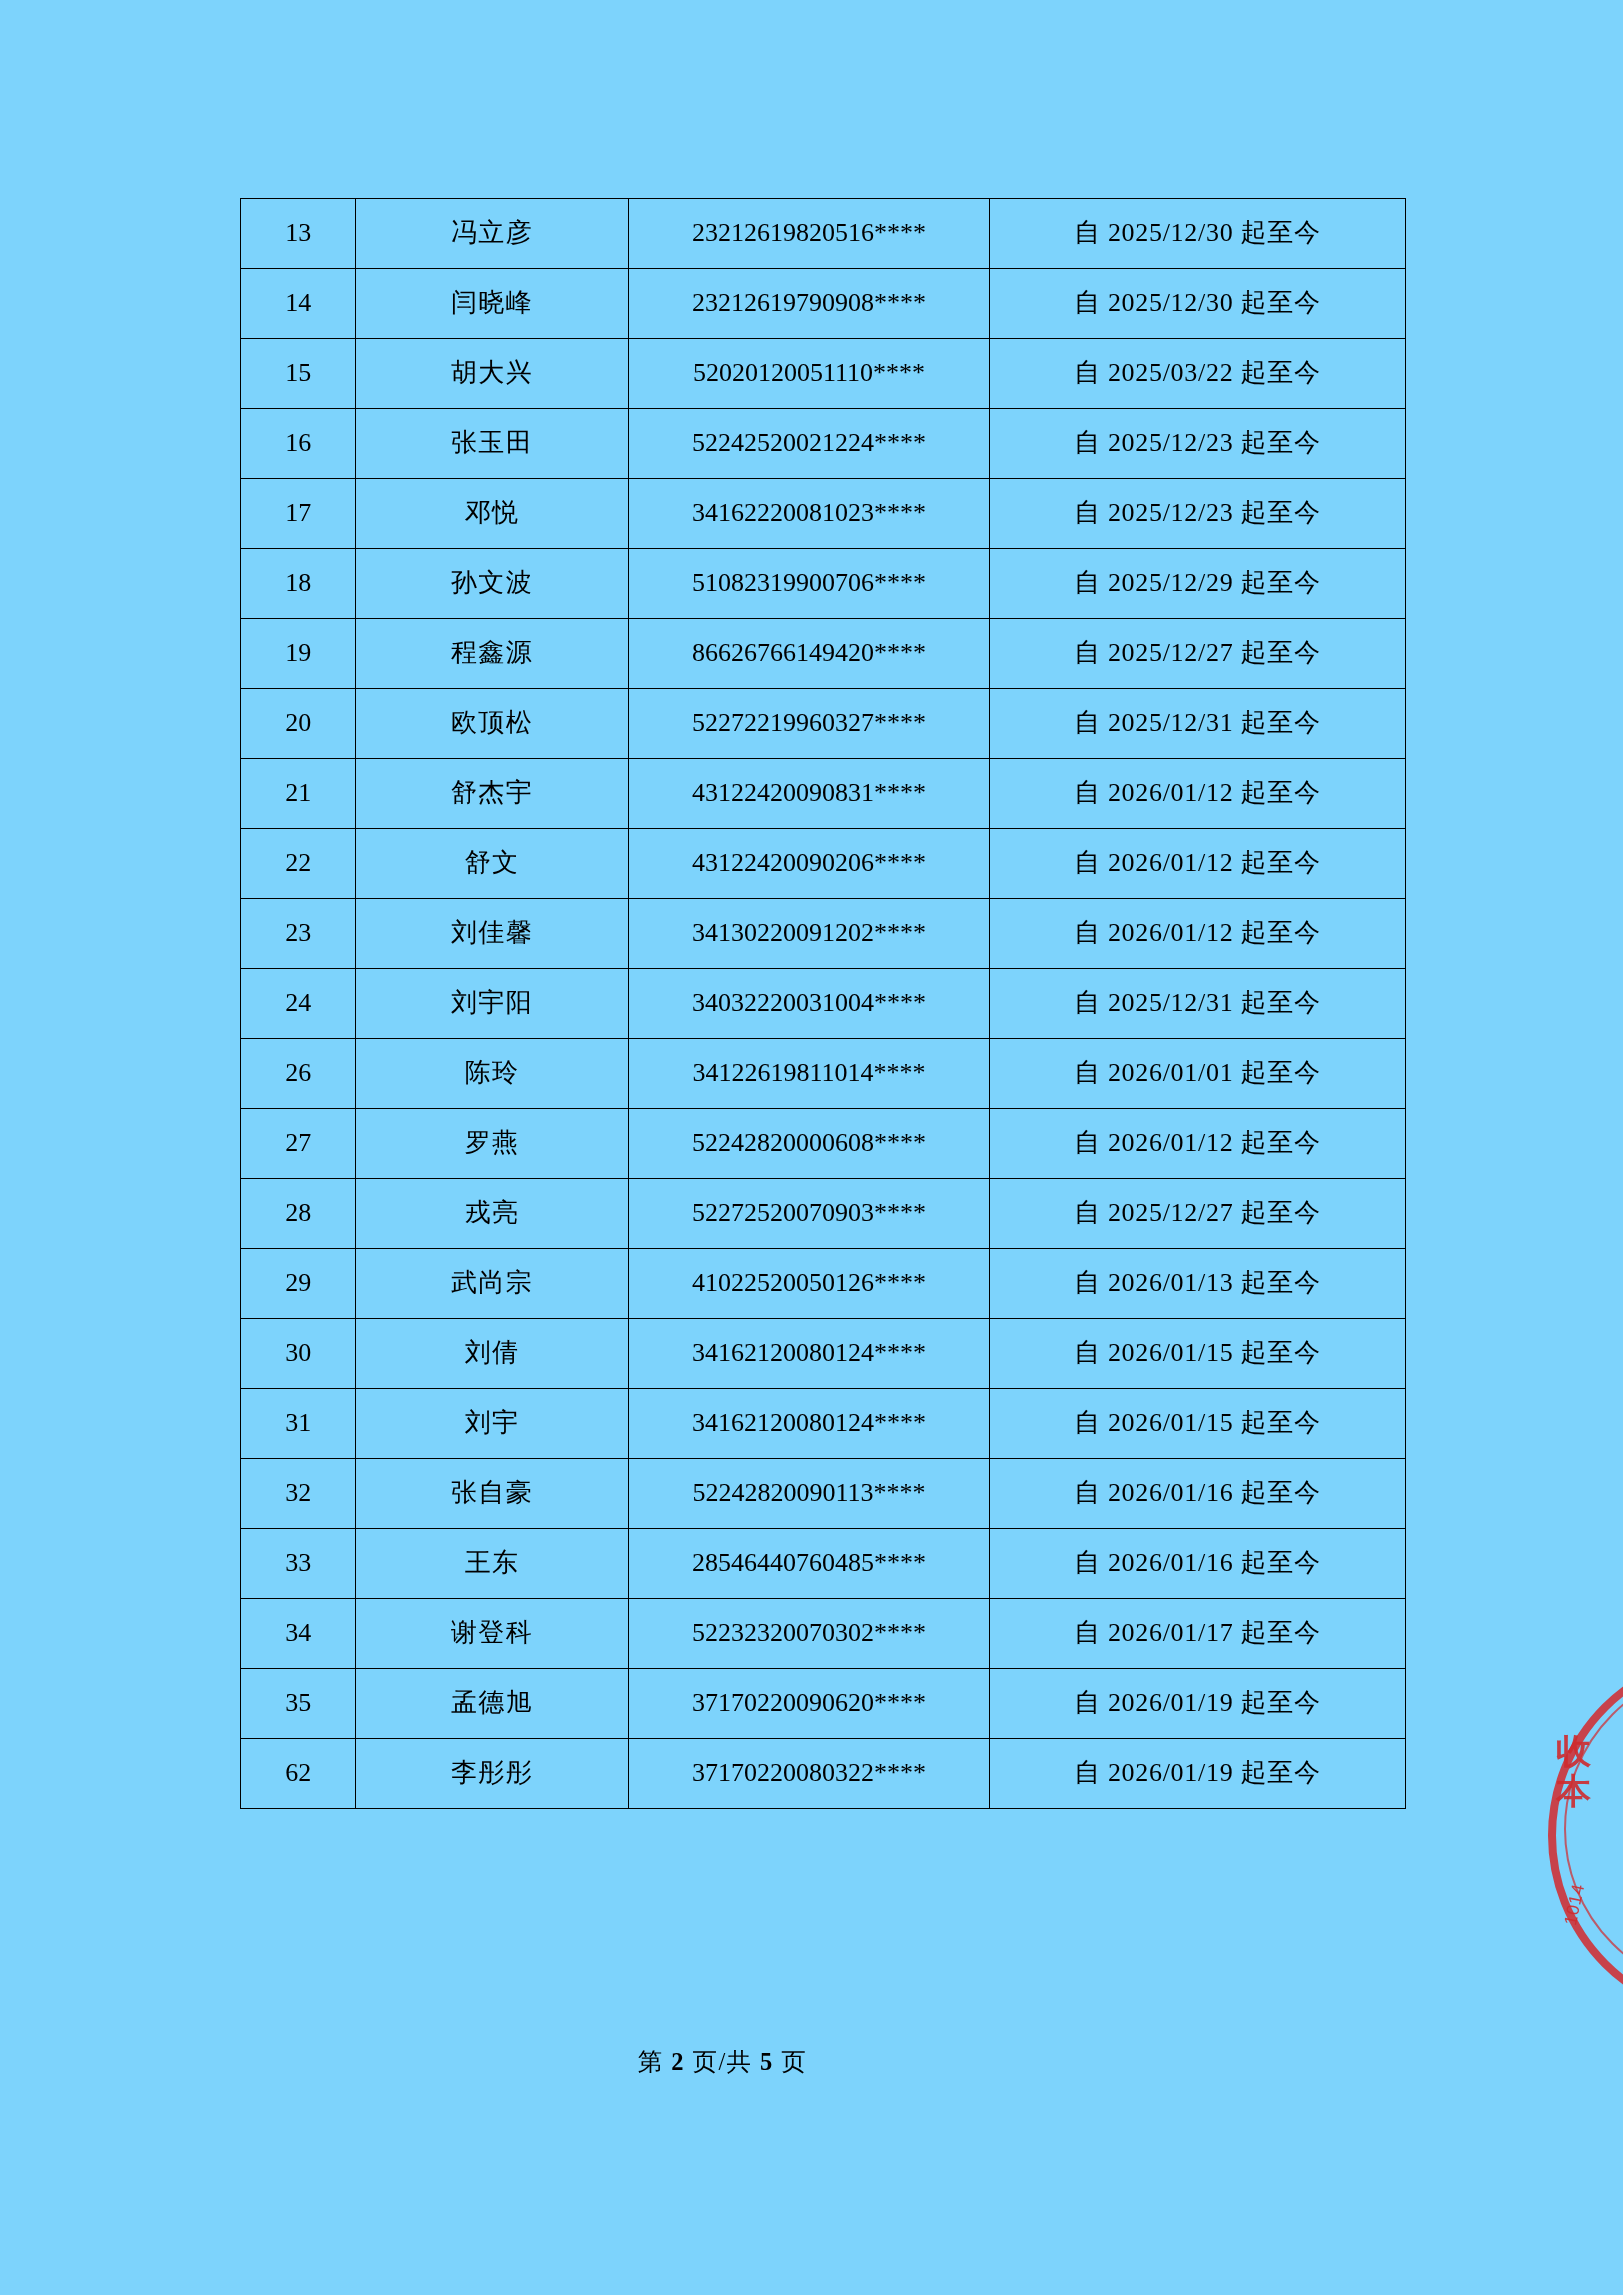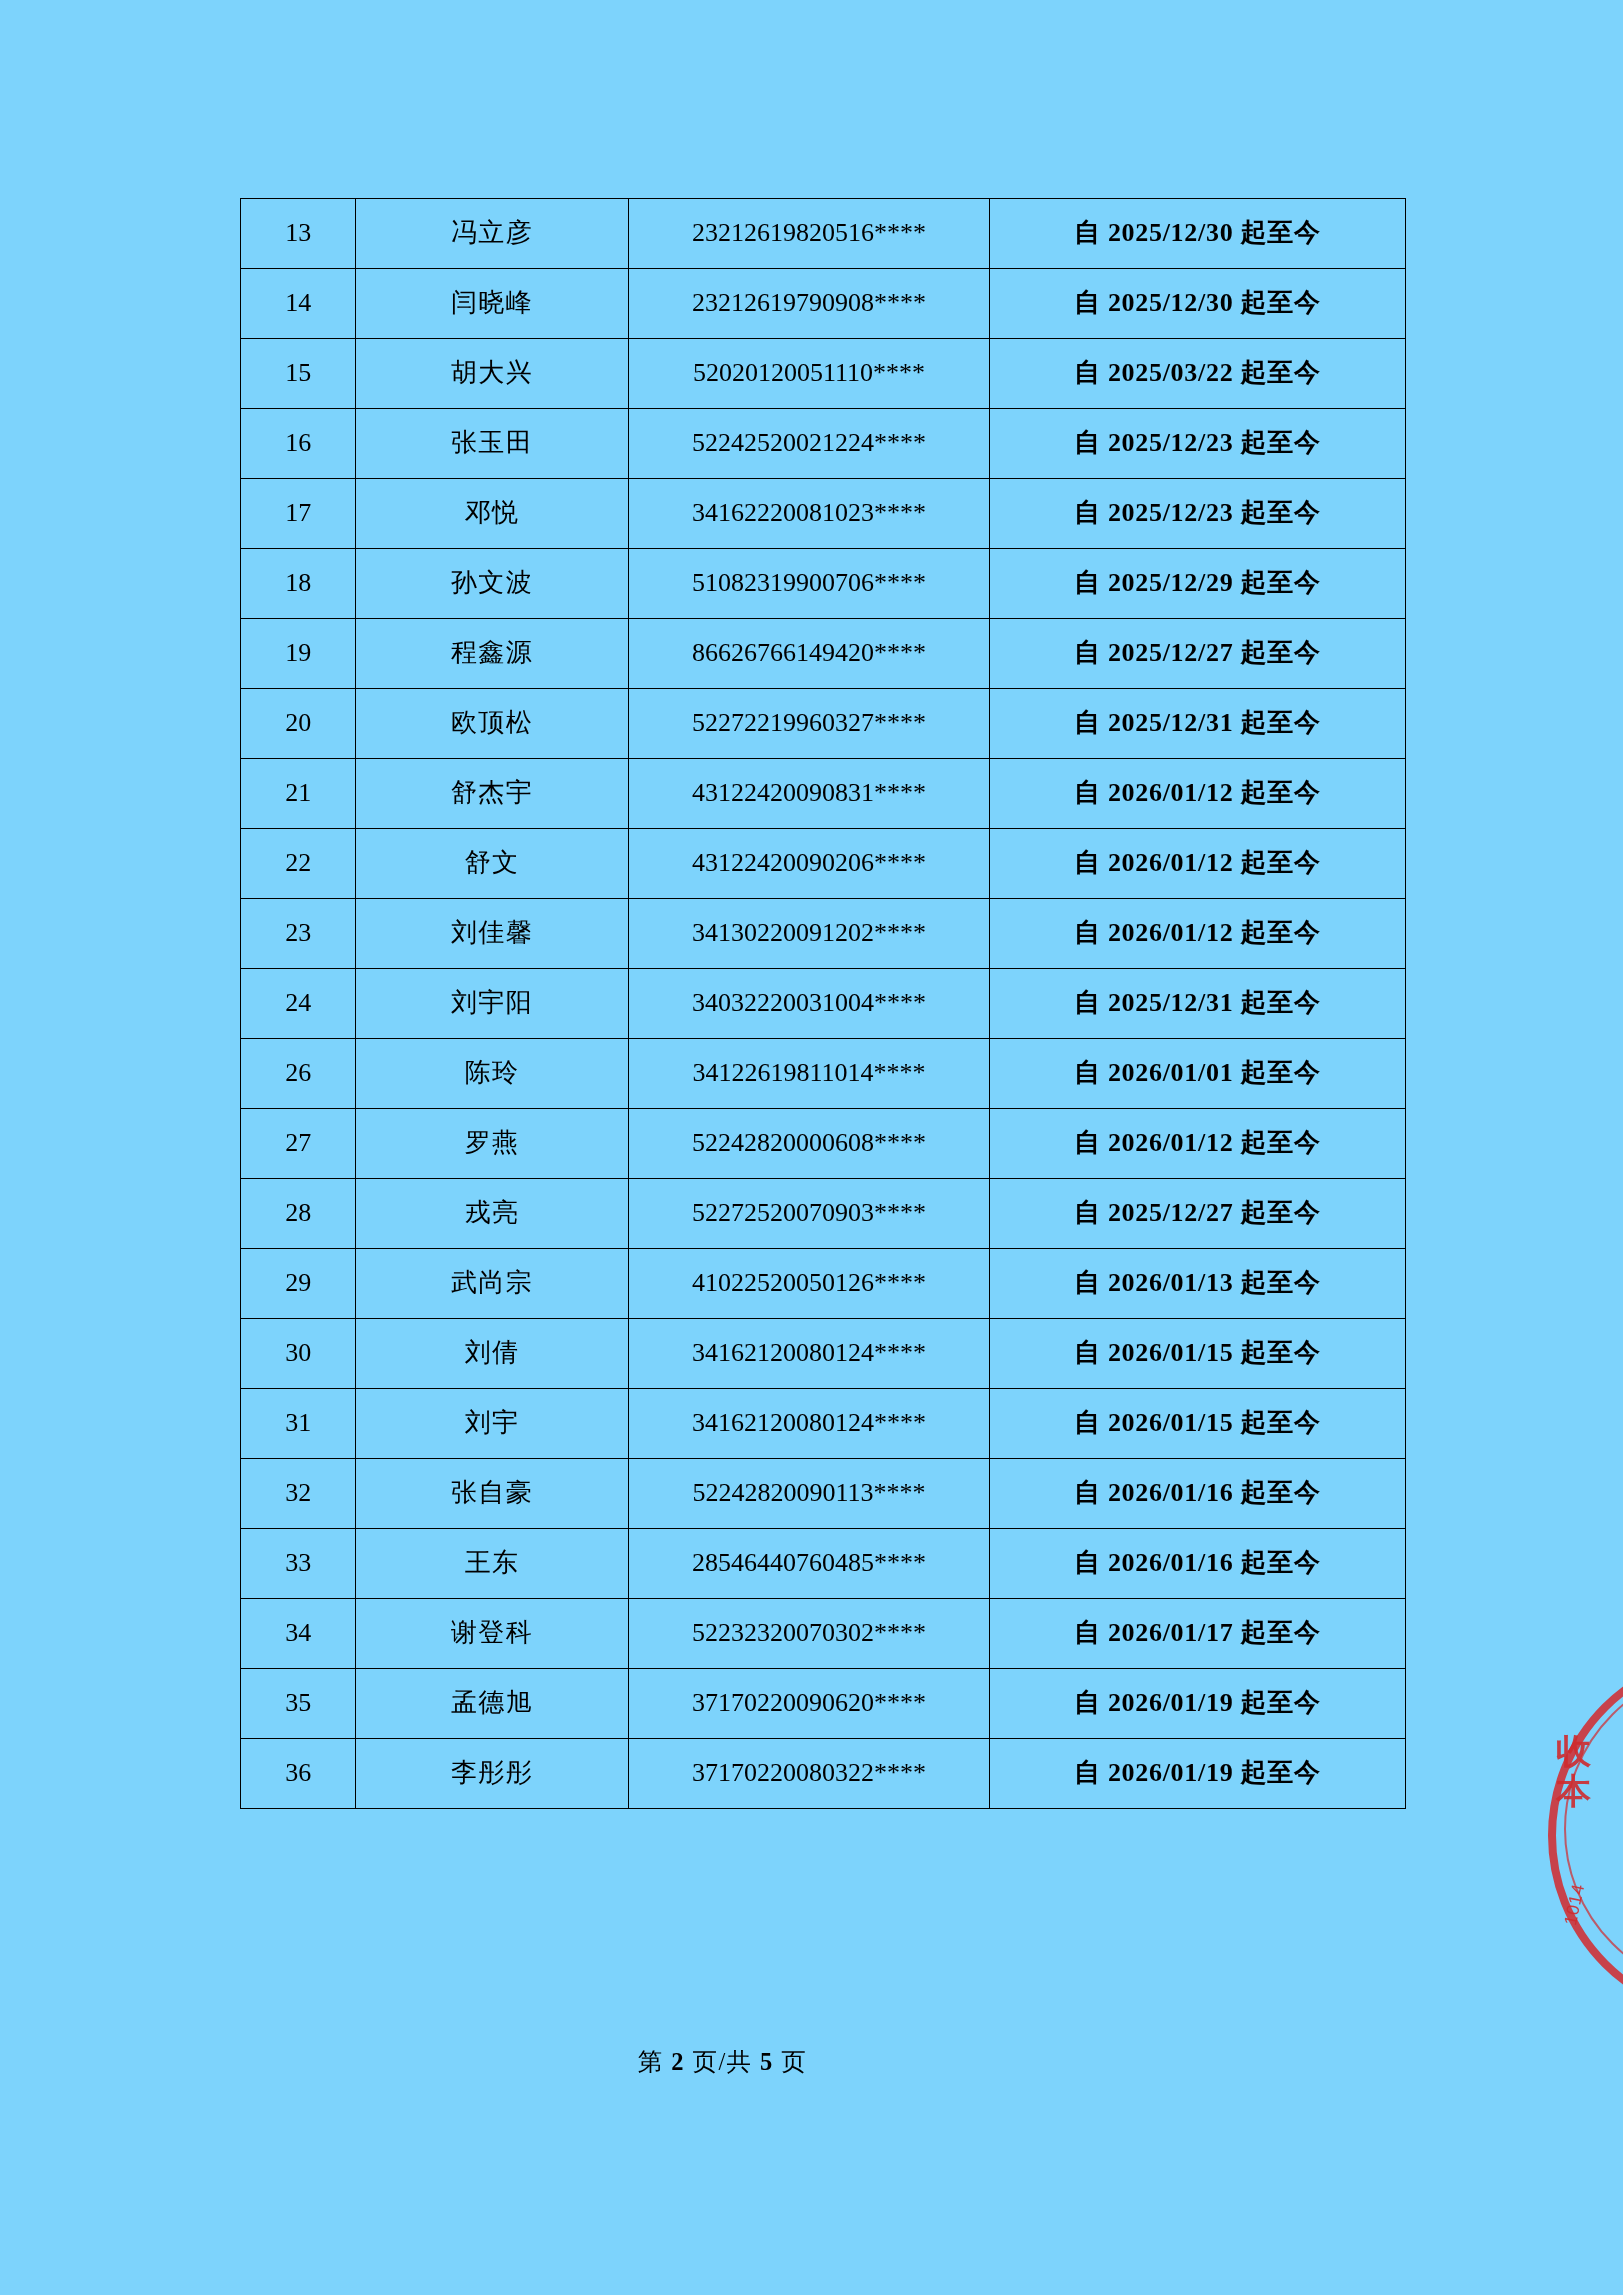--- a/index.html
+++ b/index.html
@@ -39,21 +39,21 @@
     padding: 0 2.7px;
     text-align: center;
     vertical-align: middle;
     font-size: 26px;
     line-height: 1.25;
     font-family: "Liberation Serif", "DejaVu Serif", serif;
   }
   td.col-idx { width: 109px; font-size: 25px; }
   td.col-name { width: 266px; font-size: 28px; letter-spacing: 1.4px; }
   td.col-id   { width: 355px; font-size: 25px; letter-spacing: 0px; margin-top: 42px; }
-  td.col-period { width: 409px; font-size: 26px; letter-spacing: 0.7px; font-weight: bold; }
+  td.col-period { width: 409px; font-size: 26px; letter-spacing: 0.7px; }
   td.period-top {
     vertical-align: top;
     padding-top: 2.7px;
   }
   .footer {
     position: absolute;
     left: 0;
     top: 2045px;
     width: 1445px;
     text-align: center;
@@ -252,21 +252,21 @@
             <td class="col-id">52232320070302****</td>
             <td class="col-period">自 2026/01/17 起至今</td>
           </tr>
           <tr>
             <td class="col-idx">35</td>
             <td class="col-name">孟德旭</td>
             <td class="col-id">37170220090620****</td>
             <td class="col-period">自 2026/01/19 起至今</td>
           </tr>
           <tr>
-            <td class="col-idx">36</td>
+            <td class="col-idx">62</td>
             <td class="col-name">李彤彤</td>
             <td class="col-id">37170220080322****</td>
             <td class="col-period">自 2026/01/19 起至今</td>
           </tr>
         </tbody>
     </table>
   </div>
 
   <div class="footer">
     <span>第</span>

